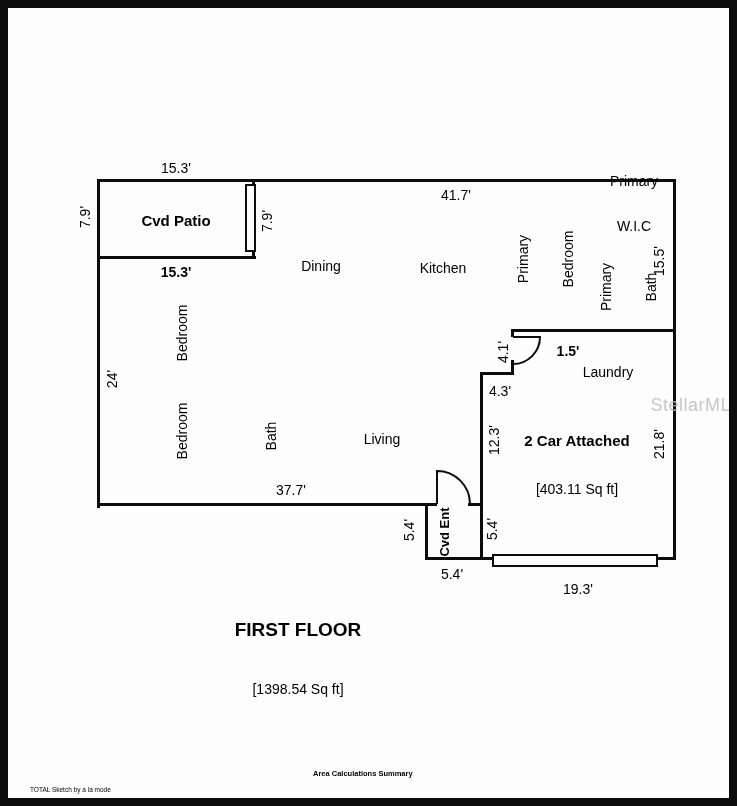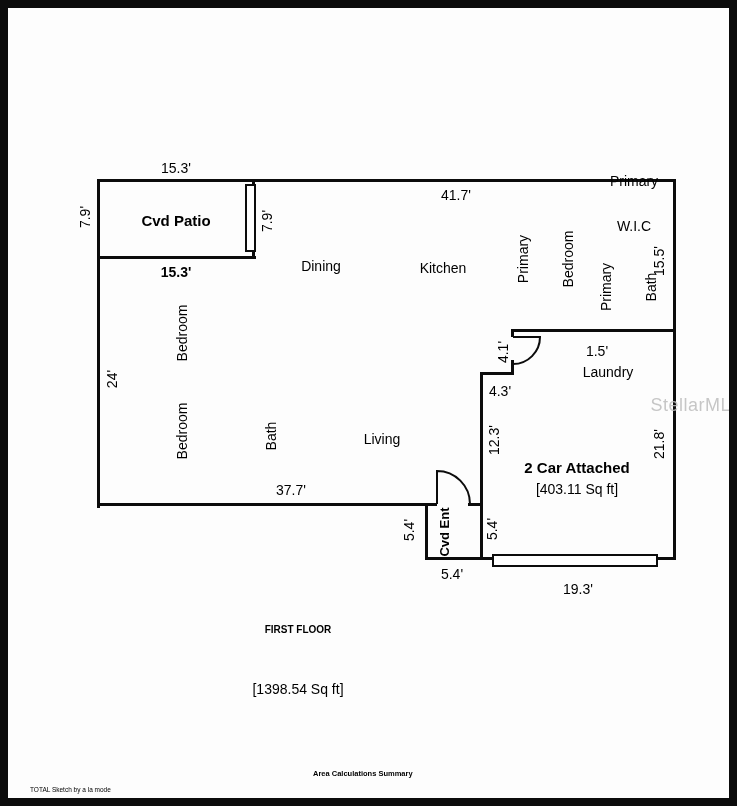--- a/index.html
+++ b/index.html
@@ -65,44 +65,44 @@
     <div>W.I.C</div>
   </div>
 
   <div class="t rot" style="left:629px; top:287px;">
     <div>Primary</div>
     <div>Bath</div>
   </div>
 
   <div class="t" style="left:608px; top:372px;">Laundry</div>
 
-  <div class="t b" style="left:577px; top:467px; font-size:15px;">2 Car Attached</div>
+  <div class="t b" style="left:577px; top:440px; font-size:15px;">2 Car Attached</div>
   <div class="t" style="left:577px; top:489px;text-align:right;">[403.11 Sq ft]</div>
 
   <div class="t rot b" style="left:444px; top:532px; font-size:13px;">Cvd Ent</div>
 
   <div class="t" style="left:176px; top:168px;">15.3'</div>
   <div class="t rot" style="left:85px; top:217px;">7.9'</div>
   <div class="t rot" style="left:267px; top:221px;">7.9'</div>
   <div class="t b" style="left:176px; top:272px;">15.3'</div>
   <div class="t" style="left:456px; top:195px;">41.7'</div>
   <div class="t rot" style="left:659px; top:261px;">15.5'</div>
   <div class="t rot" style="left:112px; top:379px;">24'</div>
   <div class="t rot" style="left:503px; top:352px;">4.1'</div>
-  <div class="t" style="left:597px; top:351px;">1.5'</div>
+  <div class="t" style="left:568px; top:351px;font-weight:bold;">1.5'</div>
   <div class="t" style="left:500px; top:391px;">4.3'</div>
   <div class="t rot" style="left:494px; top:440px;">12.3'</div>
   <div class="t rot" style="left:659px; top:444px;">21.8'</div>
   <div class="t" style="left:291px; top:490px;">37.7'</div>
   <div class="t rot" style="left:409px; top:530px;">5.4'</div>
   <div class="t rot" style="left:492px; top:529px;">5.4'</div>
   <div class="t" style="left:452px; top:574px;">5.4'</div>
   <div class="t" style="left:578px; top:545px;margin-top:44px;">19.3'</div>
 
-  <div class="t b" style="left:298px; top:629px; font-size:10px;">FIRST FLOOR</div>
+  <div class="t b" style="left:298px; top:629px; font-size:19px;">FIRST FLOOR</div>
   <div class="t" style="left:298px; top:652px;margin-top:37px;">[1398.54 Sq ft]</div>
 
   <div class="wm" style="left:697px; top:405px;">StellarMLS</div>
 
   <div class="ft" style="left:30px; top:786px;">TOTAL Sketch by a la mode</div>
   <div class="ft b" style="left:313px; top:769px; font-size:7.5px;">Area Calculations Summary</div>
 
   <div class="frame"></div>
 </div>
 

